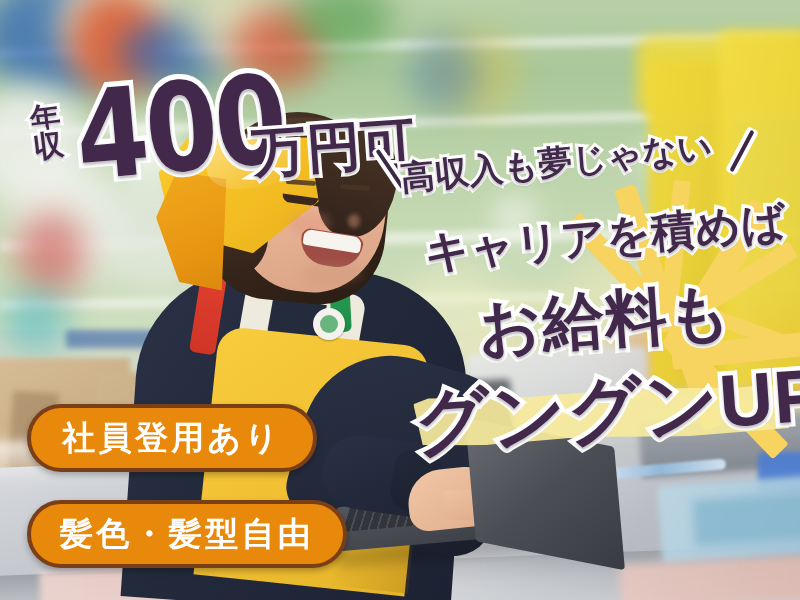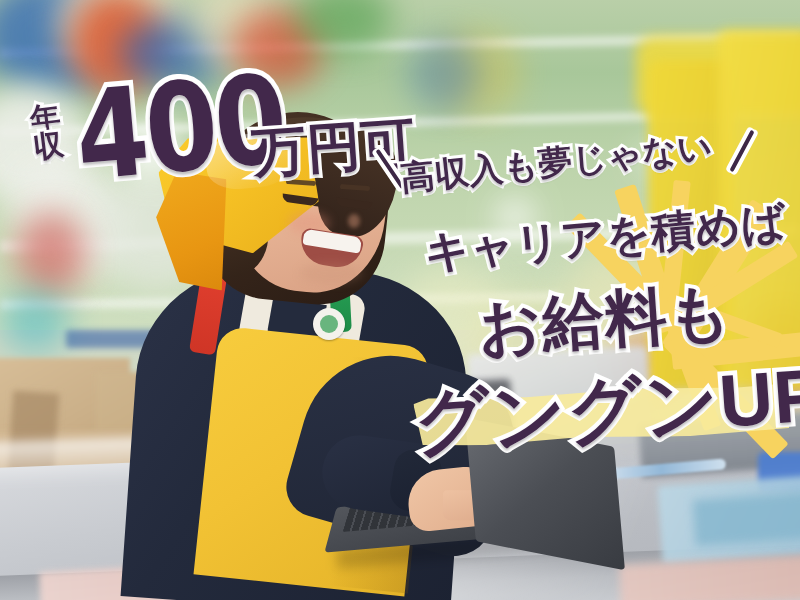--- a/index.html
+++ b/index.html
@@ -555,14 +555,16 @@
   <div class="slash" id="slash-l"></div>
   <div class="slash" id="slash-r"></div>
 
   <div class="ov hl-text" id="line-a">高収入も夢じゃない</div>
   <div class="ov hl-text" id="line-b">キャリアを積めば</div>
   <div class="ov hl-text" id="line-c">お給料も</div>
 
   <div class="ov" id="marker"></div>
   <div class="ov hl-text" id="line-d">グングンUP</div>
 
+  <div class="pill" id="pill-1">社員登用あり</div>
+  <div class="pill" id="pill-2">髪色・髪型自由</div>
 
 </div>
 
 </body></html>

